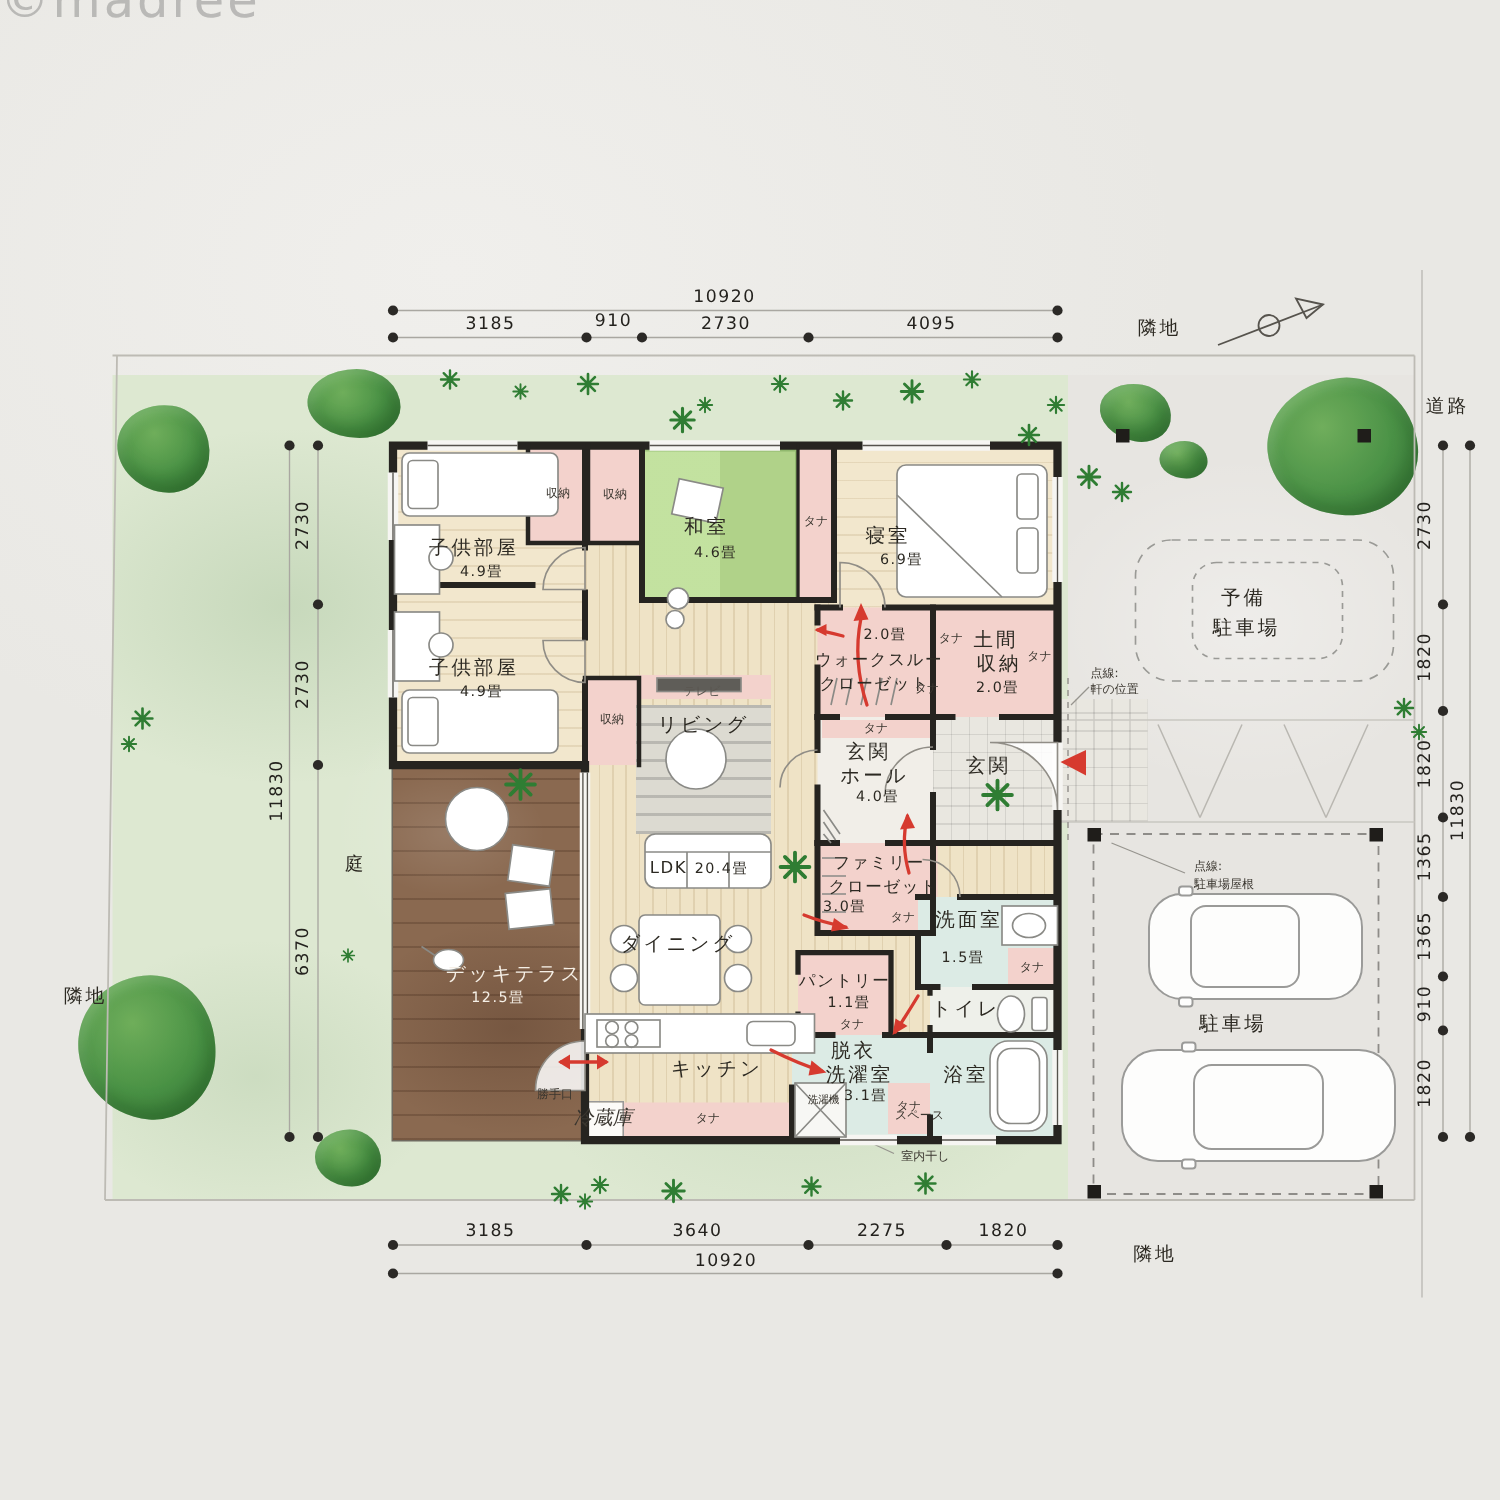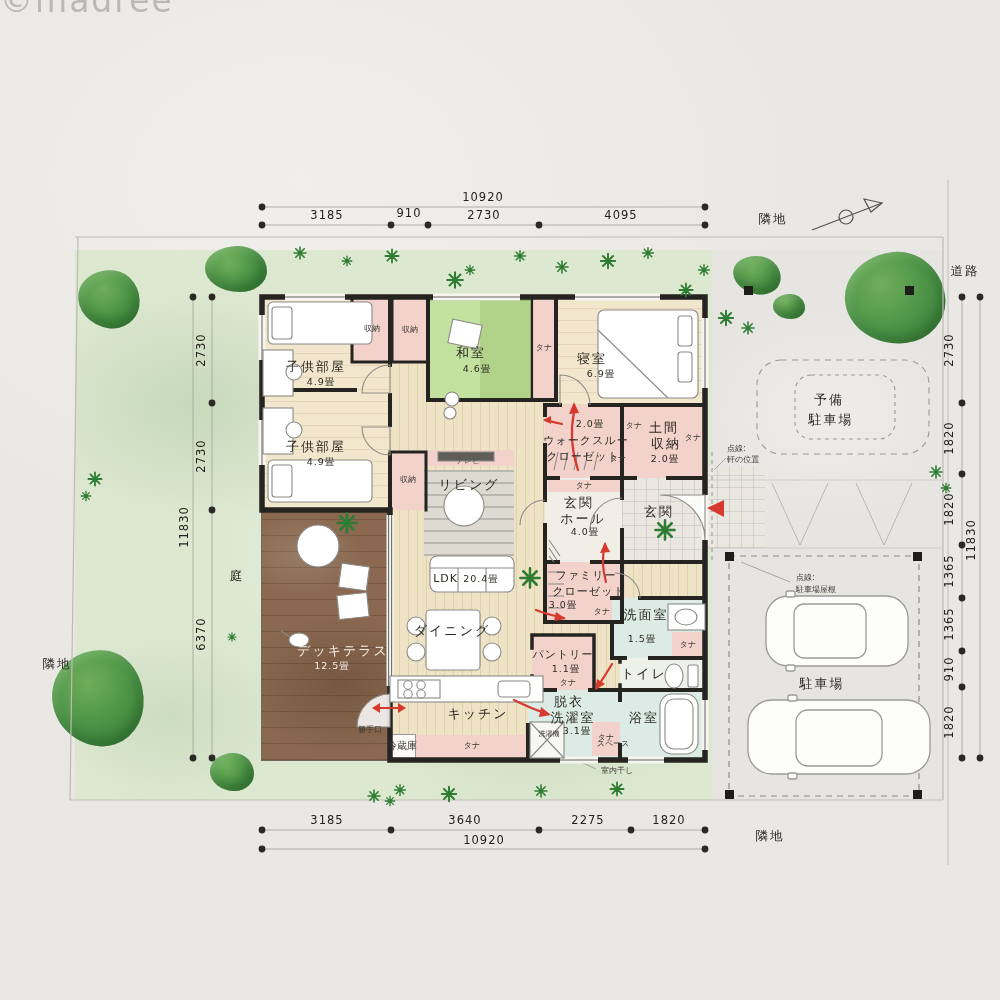--- a/index.html
+++ b/index.html
@@ -409,21 +409,21 @@
   <div class="lbl rs" style="left:563px;top:605px;">3.0畳</div>
   <div class="lbl sm" style="left:602px;top:612px;">タナ</div>
   <div class="lbl sm" style="left:468px;top:461px;color:#5a5650;">テレビ</div>
   <div class="lbl rn" style="left:469px;top:484px;">リビング</div>
   <div class="lbl" style="left:466px;top:577px;">
     <span class="rn2">LDK</span>
     <span class="rs">20.4畳</span>
   </div>
   <div class="lbl rn" style="left:452px;top:630px;">ダイニング</div>
   <div class="lbl rn" style="left:478px;top:713px;">キッチン</div>
-  <div class="lbl sm" style="left:402px;top:746px;font-size:10px;">冷蔵庫</div>
+  <div class="lbl sm" style="left:402px;top:746px;font-size:13px;font-style:italic;">冷蔵庫</div>
   <div class="lbl sm" style="left:472px;top:746px;">タナ</div>
   <div class="lbl rn" style="left:343px;top:650px;color:#f5efe6;text-align:right;">デッキテラス</div>
   <div class="lbl rs" style="left:332px;top:666px;color:#f5efe6;">12.5畳</div>
   <div class="lbl sm" style="left:370px;top:730px;">勝手口</div>
   <div class="lbl rn2" style="left:563px;top:654px;">パントリー</div>
   <div class="lbl rs" style="left:566px;top:669px;">1.1畳</div>
   <div class="lbl sm" style="left:568px;top:683px;">タナ</div>
   <div class="lbl rn" style="left:646px;top:614px;">洗面室</div>
   <div class="lbl rs" style="left:642px;top:639px;">1.5畳</div>
   <div class="lbl sm" style="left:688px;top:645px;">タナ</div>

